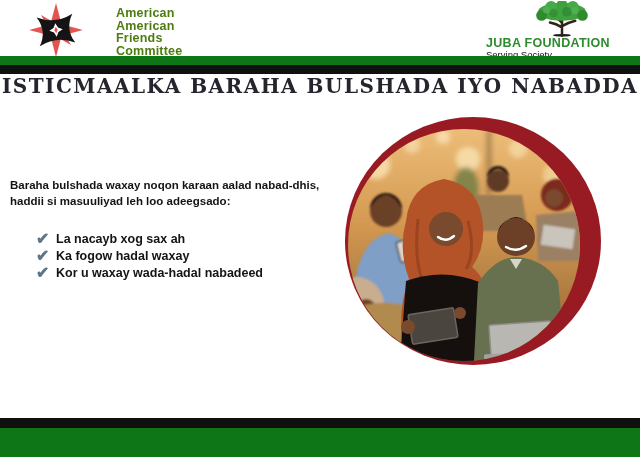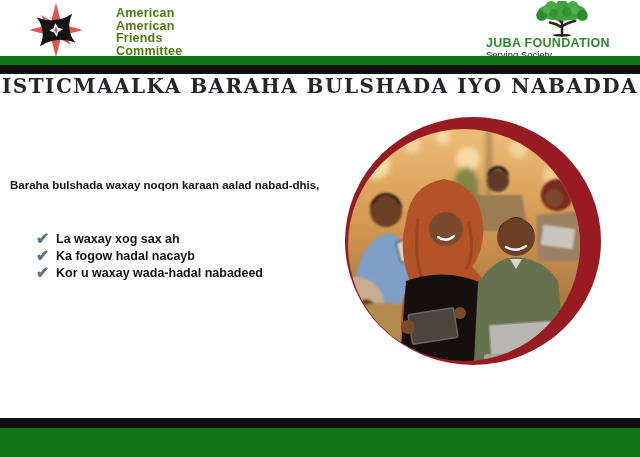--- a/index.html
+++ b/index.html
@@ -107,30 +107,31 @@
     <div class="juba-tagline">Serving Society</div>
   </div>
 
   <div class="band band-top-green"></div>
   <div class="band band-top-black"></div>
 
   <div class="title">ISTICMAALKA BARAHA BULSHADA IYO NABADDA</div>
 
   <div class="intro">
     <div>Baraha bulshada waxay noqon karaan aalad nabad-dhis,</div>
+    <div>haddii si masuuliyad leh loo adeegsado:</div>
   </div>
 
   <div class="bullets">
     <div class="bullet-row">
       <span class="check">✔</span>
-      <span class="bullet-text">La waxay xog sax ah</span>
+      <span class="bullet-text">La nacayb xog sax ah</span>
     </div>
     <div class="bullet-row">
       <span class="check">✔</span>
-      <span class="bullet-text">Ka fogow hadal nacayb</span>
+      <span class="bullet-text">Ka fogow hadal waxay</span>
     </div>
     <div class="bullet-row">
       <span class="check">✔</span>
       <span class="bullet-text">Kor u waxay wada-hadal nabadeed</span>
     </div>
   </div>
 
   <div class="photo-ring">
     <div class="photo-circle" role="img" aria-label="Group of smiling young people in a cafe using tablets and a laptop; woman in rust-colored hijab holding a tablet beside a man in an olive shirt">
       <svg width="232" height="232" viewBox="0 0 232 232">

